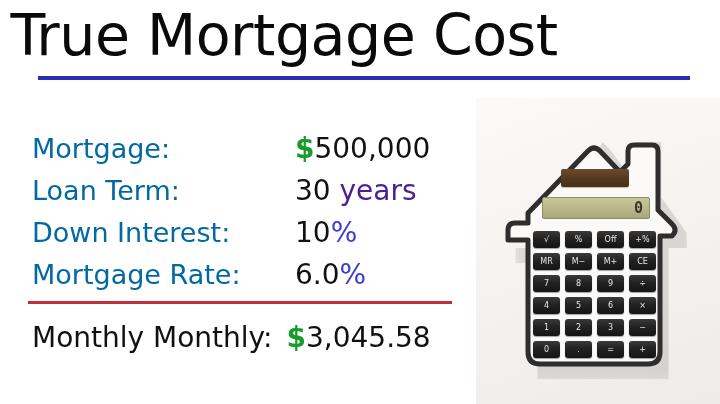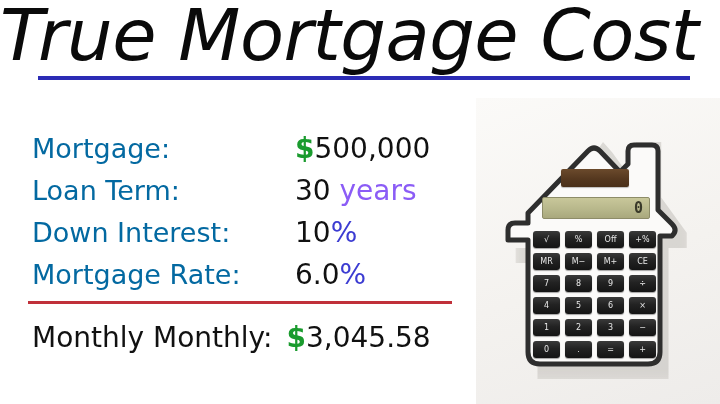--- a/index.html
+++ b/index.html
@@ -10,27 +10,26 @@
     overflow:hidden;
     position:relative;
   }
   #stage{position:relative;width:720px;height:404px;background:#ffffff;}
 
   
   .title{
     position:absolute;left:0;top:2px;width:568px;
     text-align:center;
     font-family:"DejaVu Sans", sans-serif;
-    font-size:72px;
+    font-size:57px;
     line-height:66px;
     font-weight:400;
     color:#0a0a0a;
     letter-spacing:-0.5px;
     white-space:nowrap;
-    font-style:italic;
   }
   .title-underline{
     position:absolute;left:38px;top:76px;width:652px;height:4px;
     background:#2b2bb5;
   }
 
   
   .rows{position:absolute;left:32px;top:128px;width:430px;}
   .row{
     position:relative;
@@ -44,21 +43,21 @@
     position:absolute;left:0;top:0;
     font-size:27px;
     color:#0369a1;
   }
   .row .value{
     position:absolute;left:263px;top:0;
     font-size:28px;
     color:#111111;
   }
   .money-sign{color:#1a9b2e;font-weight:600;}
-  .unit-red{color:#8b5cf6;}
+  .unit-red{color:#4c1d95;}
   .unit-pct{color:#3c3cd2;}
 
   .divider{
     position:absolute;left:28px;top:301px;width:424px;height:3px;
     background:#c0303a;
   }
 
   .total-row{
     position:absolute;left:32px;top:318px;
     font-size:28px;line-height:40px;color:#111111;white-space:nowrap;

